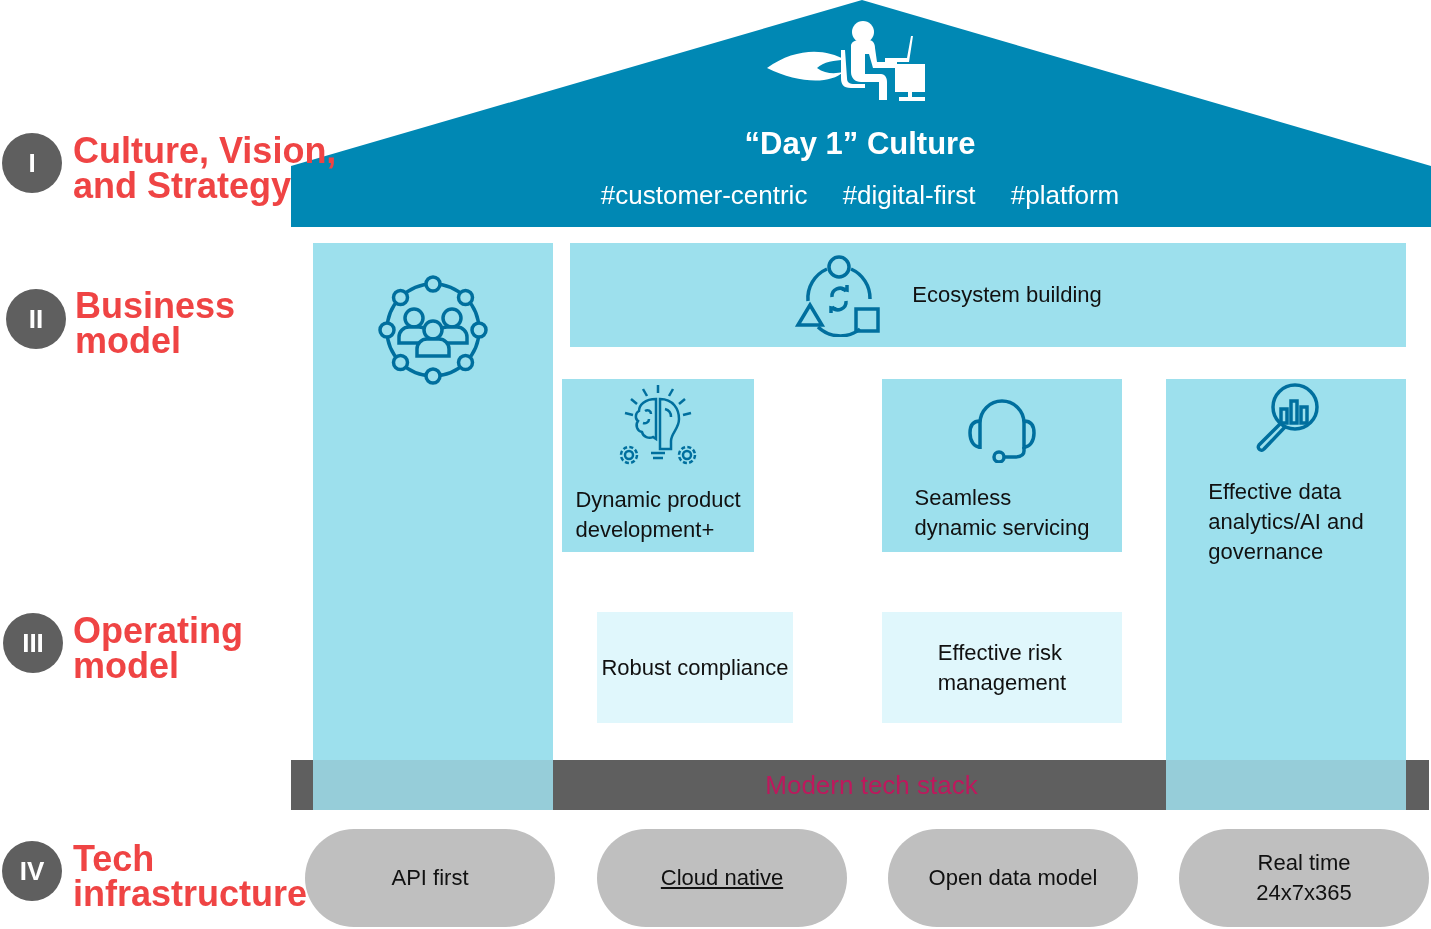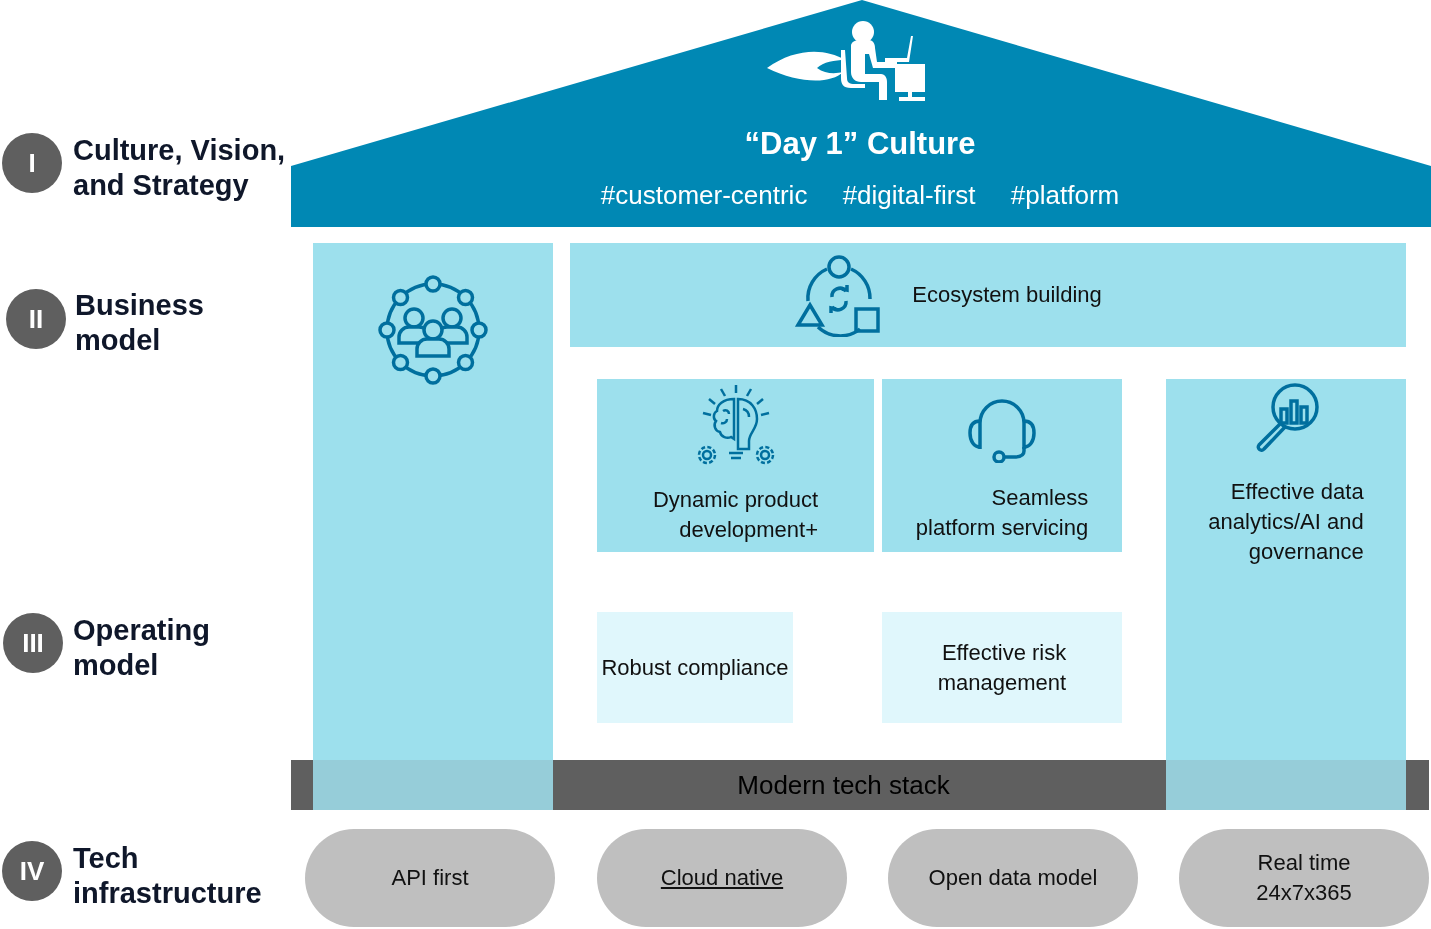--- a/index.html
+++ b/index.html
@@ -4,44 +4,44 @@
 <style>
   html, body { margin:0; padding:0; background:#ffffff; }
   body { width:1431px; height:929px; position:relative; overflow:hidden;
          font-family:"Liberation Sans", sans-serif; }
   .abs { position:absolute; }
 
   
   .circle { position:absolute; width:60px; height:60px; border-radius:50%;
             background:#5f5f5f; color:#ffffff; font-weight:bold; font-size:26px;
             display:flex; align-items:center; justify-content:center; }
-  .layer-label { position:absolute; color:#0f172a; font-weight:bold; font-size:29px;
+  .layer-label { position:absolute; color:#ef4444; font-weight:bold; font-size:36px;
                  line-height:35px; white-space:pre-line; }
 
   
   #roof { position:absolute; left:0; top:0; width:1431px; height:230px; }
   .roof-title { position:absolute; left:560px; width:600px; top:126px; text-align:center;
                 color:#ffffff; font-weight:bold; font-size:31px; }
   .tags { position:absolute; left:540px; width:640px; top:180px; text-align:center;
           color:#ffffff; font-size:26px; word-spacing:2px; }
   .tags span { margin:0 13px; }
 
   .box { position:absolute; display:flex; flex-direction:column; align-items:center;
-         justify-content:flex-start; text-align:right; color:#111; font-size:22px;
+         justify-content:flex-start; text-align:left; color:#111; font-size:22px;
          line-height:30px; box-sizing:border-box; }
   .mid { background:#9de0ed; }
   .light { background:#e0f7fc; justify-content:center; }
 
   .icon { display:block; }
   .txt { white-space:pre-line; }
 
   #techbar { position:absolute; left:291px; top:760px; width:1138px; height:50px;
              background:#5f5f5f; }
-  #techlabel { position:absolute; left:537px; width:613px; top:760px; height:50px;
-               line-height:50px; text-align:center; color:#000000; font-size:26px; }
+  #techlabel { position:absolute; left:565px; width:613px; top:760px; height:50px;
+               line-height:50px; text-align:center; color:#be185d; font-size:26px; }
   .overlay { position:absolute; top:760px; height:50px; background:#96cdd9; }
 
   .pill { position:absolute; top:829px; height:98px; width:250px; border-radius:49px;
           background:#bfbfbf; color:#111; font-size:22px; line-height:30px;
           display:flex; align-items:center; justify-content:center; text-align:center;
           white-space:pre-line; }
 </style>
 </head>
 <body>
 
@@ -127,21 +127,21 @@
       <rect x="62" y="56" width="22" height="22"></rect>
       <path d="M38,44 a8,8 0 0 1 14,-6"></path>
         <path d="M48,36 l5,1 l0,-5"></path>
       <path d="M52,48 a8,8 0 0 1 -14,6"></path>
         <path d="M42,56 l-5,-1 l0,5"></path>
     </g>
   </svg>
   <div class="txt">Ecosystem building</div>
 </div>
 
-<div class="box mid" style="left:597px;top:379px;width:277px;height:173px;padding-top:4px;">
+<div class="box mid" style="left:562px;top:379px;width:192px;height:173px;padding-top:4px;">
   <svg class="icon" width="86" height="86" viewBox="0 0 86 86">
     <g fill="none" stroke="#006f9e" stroke-width="2.5">
       <line x1="43" y1="2" x2="43" y2="10"></line>
         <line x1="28" y1="6" x2="32" y2="13"></line>
       <line x1="58" y1="6" x2="54" y2="13"></line>
         <line x1="16" y1="16" x2="22" y2="21"></line>
       <line x1="70" y1="16" x2="64" y2="21"></line>
         <line x1="10" y1="30" x2="18" y2="32"></line>
       <line x1="76" y1="30" x2="68" y2="32"></line>
       <path d="M41,16 C30,16 24,22 24,28 C20,30 20,36 23,38 C20,42 22,48 27,49 C28,54 34,56 38,54 L41,56 Z"></path>
@@ -165,21 +165,21 @@
   <svg class="icon" width="76" height="76" viewBox="0 0 76 76">
     <g fill="none" stroke="#006f9e" stroke-width="3.5">
       <path d="M16,62 L16,36 A22,22 0 0 1 60,36 L60,62"></path>
       <path d="M16,34 C8,34 6,40 6,46 C6,54 10,60 16,60"></path>
       <path d="M60,34 C68,34 70,40 70,46 C70,54 66,60 60,60"></path>
       <path d="M60,60 L60,64 C60,68 56,70 50,70 L40,70"></path>
       <circle cx="35" cy="70" r="5"></circle>
     </g>
   </svg>
   <div class="txt" style="margin-top:20px;">Seamless
-platform servicing</div>
+dynamic servicing</div>
 </div>
 
 <div class="box mid" style="left:1166px;top:379px;width:240px;height:431px;">
   <svg class="icon" width="74" height="74" viewBox="0 0 74 74">
     <g fill="none" stroke="#006f9e" stroke-width="3.5">
       <circle cx="46" cy="28" r="22"></circle>
       <path d="M32,44 L10,66 a3,3 0 0 0 5,4 L36,48"></path>
       <rect x="32" y="30" width="6" height="14"></rect>
       <rect x="42" y="22" width="6" height="22"></rect>
       <rect x="52" y="28" width="6" height="16"></rect>

